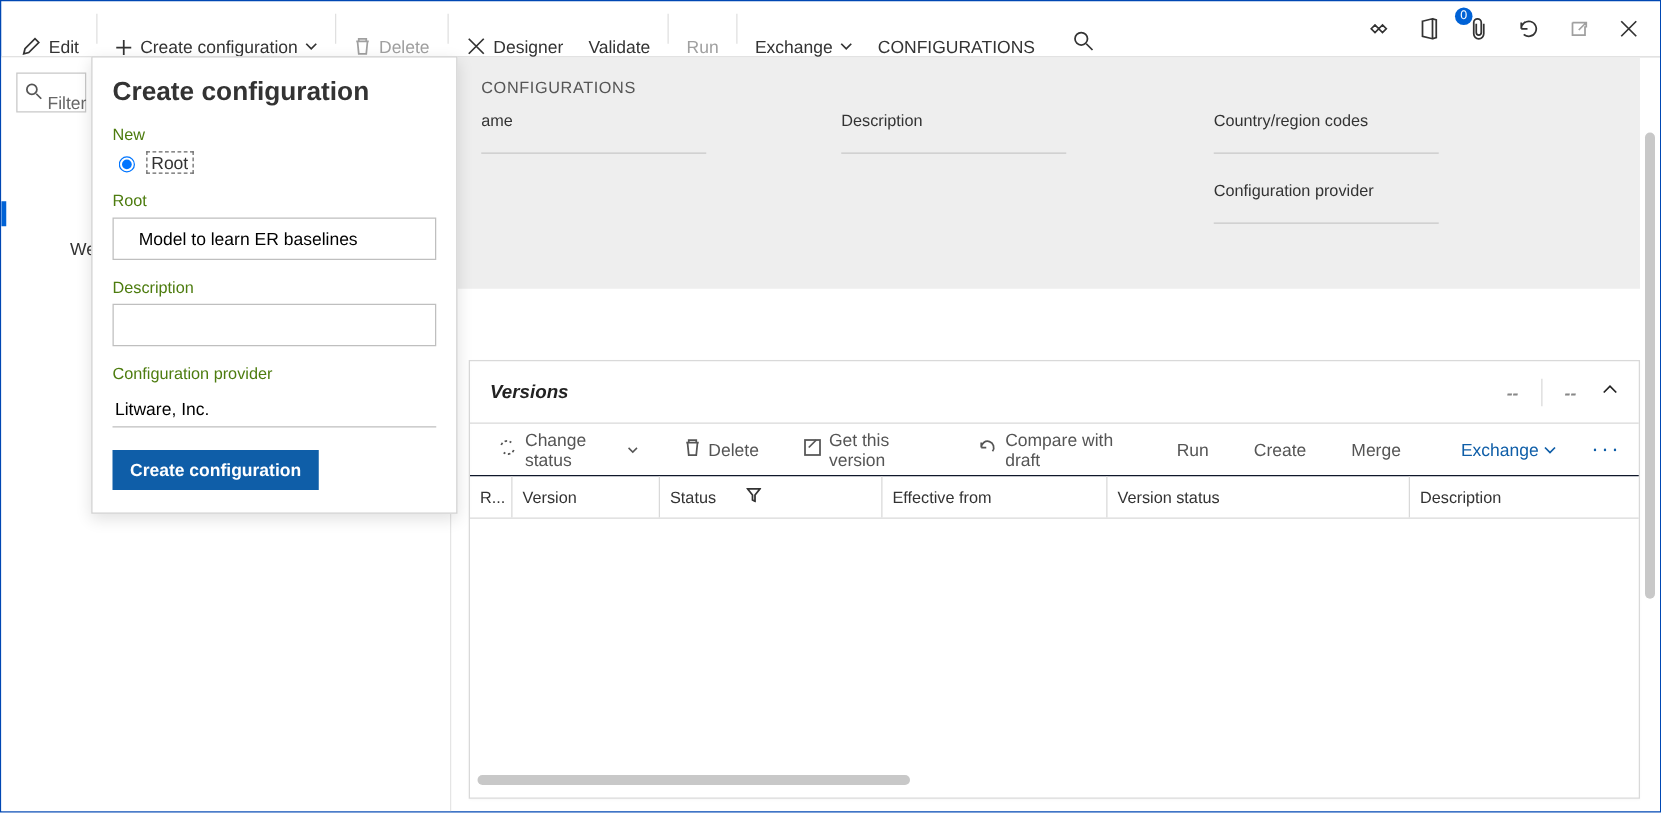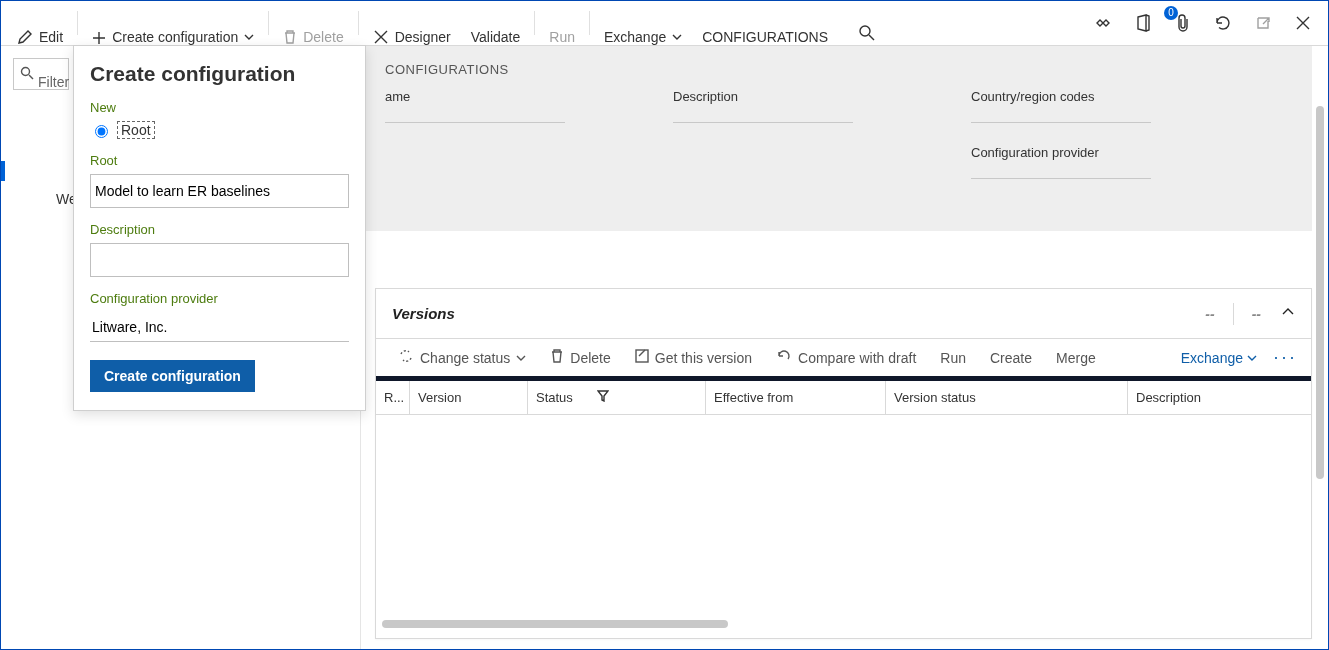--- a/index.html
+++ b/index.html
@@ -46,21 +46,21 @@
   .dropdown-panel {
     position:absolute; left:73px; top:45px; width:293px;
     background:#fff; border:1px solid #cfcfcf;
     box-shadow:0 4px 12px rgba(0,0,0,0.12);
     padding: 16px 16px 18px 16px; z-index:20;
   }
   .dp-title { font-size:21px; font-weight:600; color:#333; margin-bottom:14px; }
   .dp-label { font-size:13px; color:#4d7c0f; margin-bottom:6px; }
   .dp-radio-row { display:flex; margin-bottom:14px; }
   .dp-radio-row label { margin-left:6px; padding:0 3px; border:1px dashed #666; font-size:14px;}
-  .dp-input { width:100%; height:34px; border:1px solid #bfbfbf; font-size:14px; padding:0 4px; margin-bottom:14px; }
+  .dp-input { width:100%; height:34px; border:1px solid #bfbfbf; font-size:14px; padding:0 20px; margin-bottom:14px; }
   .dp-underline { width:100%; height:30px; border:none; border-bottom:1px solid #bfbfbf; font-size:14px; padding:0 2px; margin-bottom:18px; background:#fff;}
   .dp-submit {
     background:#0f5ea8; color:#fff; border:none; padding:8px 14px;
     font-size:14px; font-weight:600; cursor:pointer;
   }
 
   
   .right-col { flex:1; position:relative; }
 
   .details-band {
@@ -80,22 +80,22 @@
   }
   .vp-header {
     display:flex; align-items:center; height:50px; padding:0 16px;
     border-bottom:1px solid #d9d9d9; font-size:15px; font-weight:600; color:#222;font-style:italic;
   }
   .vp-header .spacer { flex:1; }
   .vp-header .dashes { color:#888; font-size:14px; margin:0 6px; }
   .vp-header .sep-v { width:1px; height:22px; background:#d9d9d9; margin:0 12px; }
 
   .vp-toolbar {
-    display:flex; align-items:center; height:42px; padding:0 14px; gap:8px;
-    border-bottom:5px solid #0f172a; font-size:14px; color:#555;
+    display:flex; align-items:center; height:42px; padding:0 14px; gap:20px;
+    border-bottom:1px solid #0f172a; font-size:14px; color:#555;
   }
   .vp-btn { display:flex; align-items:center; gap:6px; padding:4px 8px; cursor:pointer; }
   .vp-link { color:#0f5ea8; display:flex; align-items:center; cursor:pointer;}
   .vp-dots { color:#0f5ea8; font-size:18px; letter-spacing:2px; margin-left:8px; cursor:pointer; }
 
   .vp-table-head {
     display:flex; height:34px; border-bottom:1px solid #d9d9d9; font-size:13px; color:#333;
   }
   .vp-th { border-right:1px solid #d9d9d9; display:flex; align-items:center; padding:0 8px; }
   .vp-th:last-child { border-right:none; }

